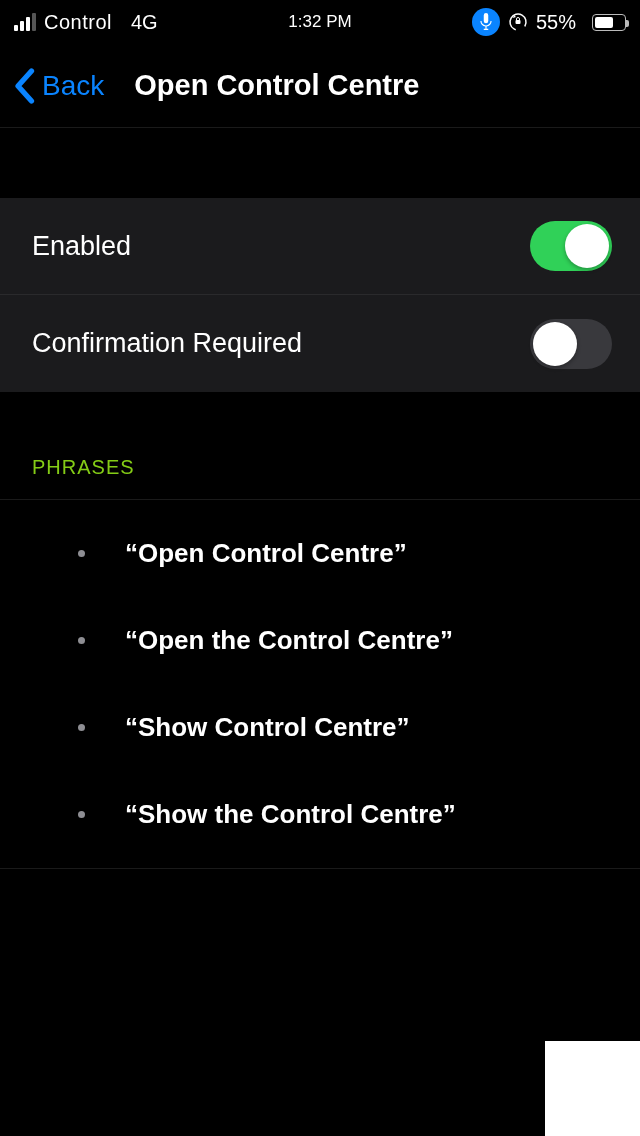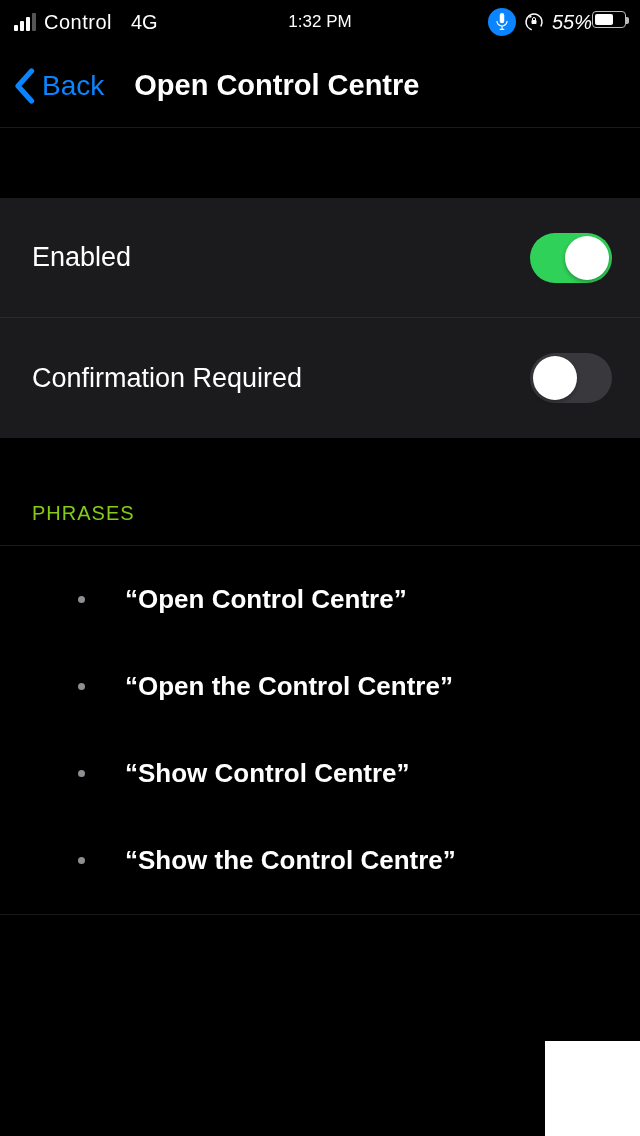--- a/index.html
+++ b/index.html
@@ -36,21 +36,21 @@
     transform: translateX(-50%);
     font-size: 17px;
     font-weight: 400;
   }
   .mic-badge {
     width: 28px; height: 28px; border-radius: 50%;
     background: #0a84ff; display: flex; align-items: center; justify-content: center;
   }
   .mic-badge svg { width: 14px; height: 18px; fill: #fff; }
   .lock-rot { width: 20px; height: 20px; }
-  .battery-wrap { display: flex; align-items: flex-start; gap: 0; font-style: italic; }
+  .battery-wrap { display: flex; align-items: center; gap: 16px; }
   .battery-pct { font-size: 20px; }
   .battery {
     width: 34px; height: 17px; border: 1.5px solid #bbb; border-radius: 4px;
     position: relative; display: flex; align-items: center; padding: 2px;
   }
   .battery::after {
     content:""; position:absolute; right:-4px; top:5px; width:3px; height:7px;
     background:#bbb; border-radius: 0 2px 2px 0;
   }
   .battery-fill { height: 100%; width: 65%; background:#fff; border-radius:2px;}
@@ -69,21 +69,21 @@
   }
   .back-chevron { width: 24px; height: 36px; }
   .nav-title { font-size: 29px; font-weight: 700; margin-left: 30px; color: #fff; }
 
   
   .spacer-top { height: 70px; background:#000; }
   .group {
     background: #1b1b1d;
   }
   .row {
-    height: 120px;
+    height: 97px;
     display: flex;
     align-items: center;
     justify-content: space-between;
     padding: 0 28px 0 32px;
     border-bottom: 1px solid #2a2a2c;
   }
   .row:last-child { border-bottom: none; }
   .row-label { font-size: 27px; color: #fff; font-weight: 400; }
   .toggle {
     width: 82px; height: 50px; border-radius: 25px; position: relative;

